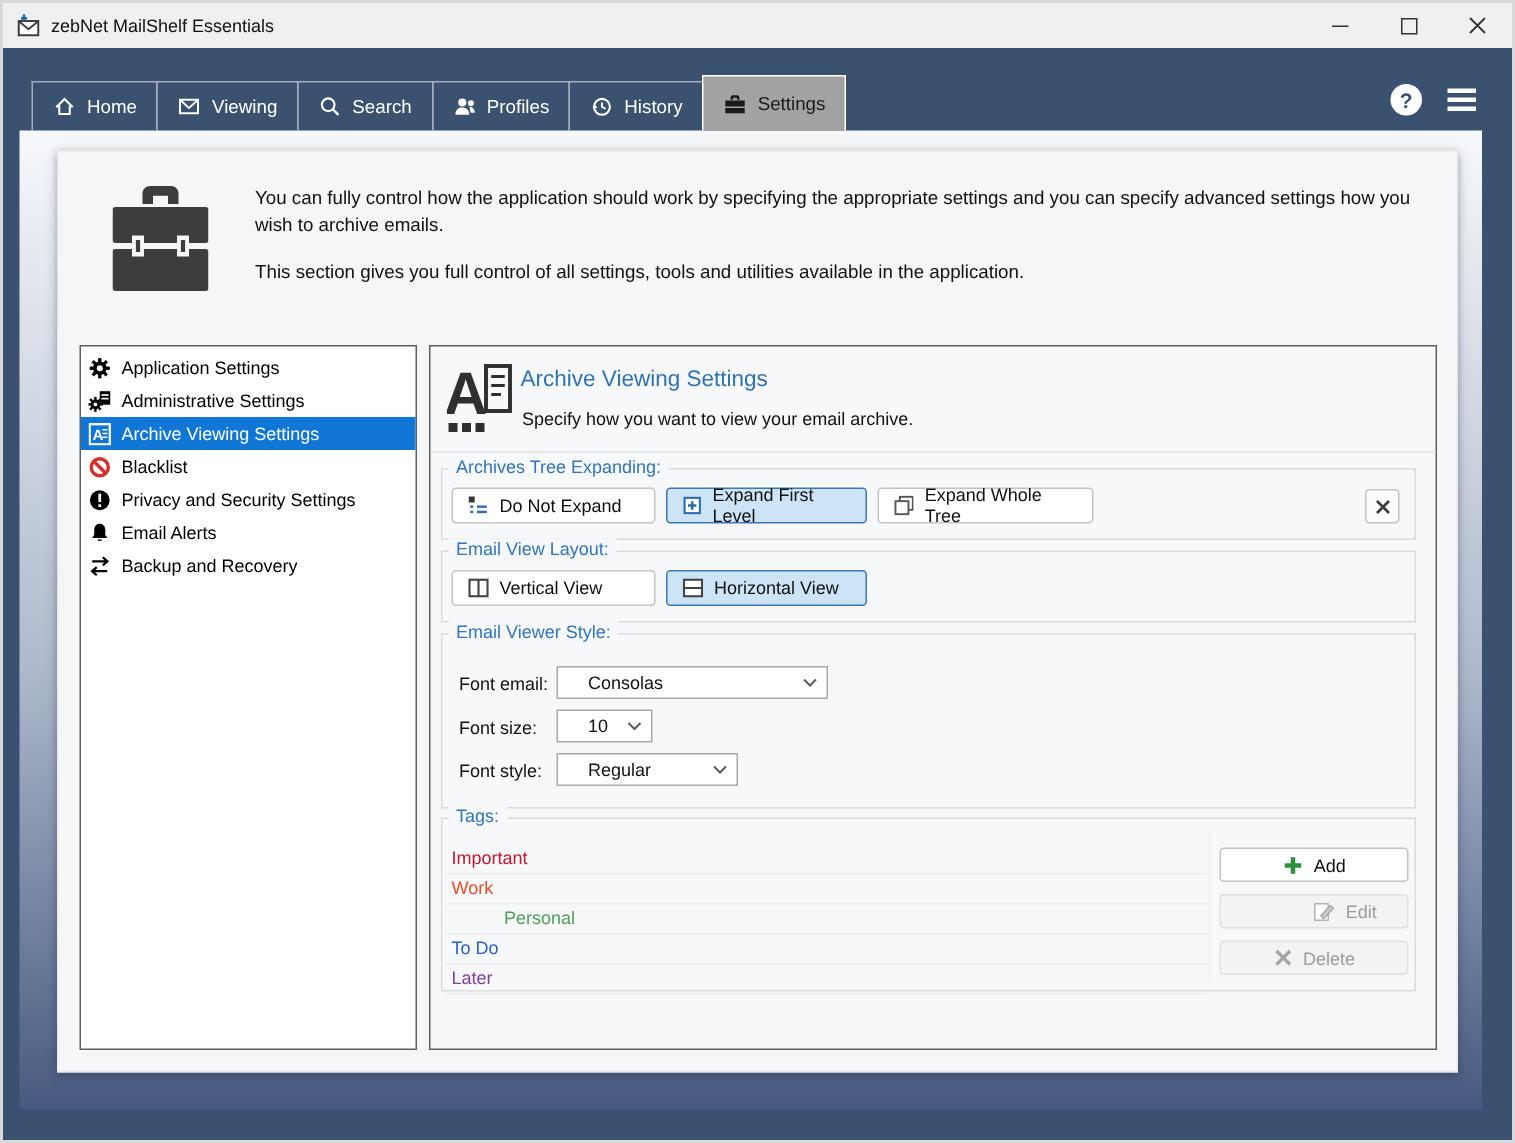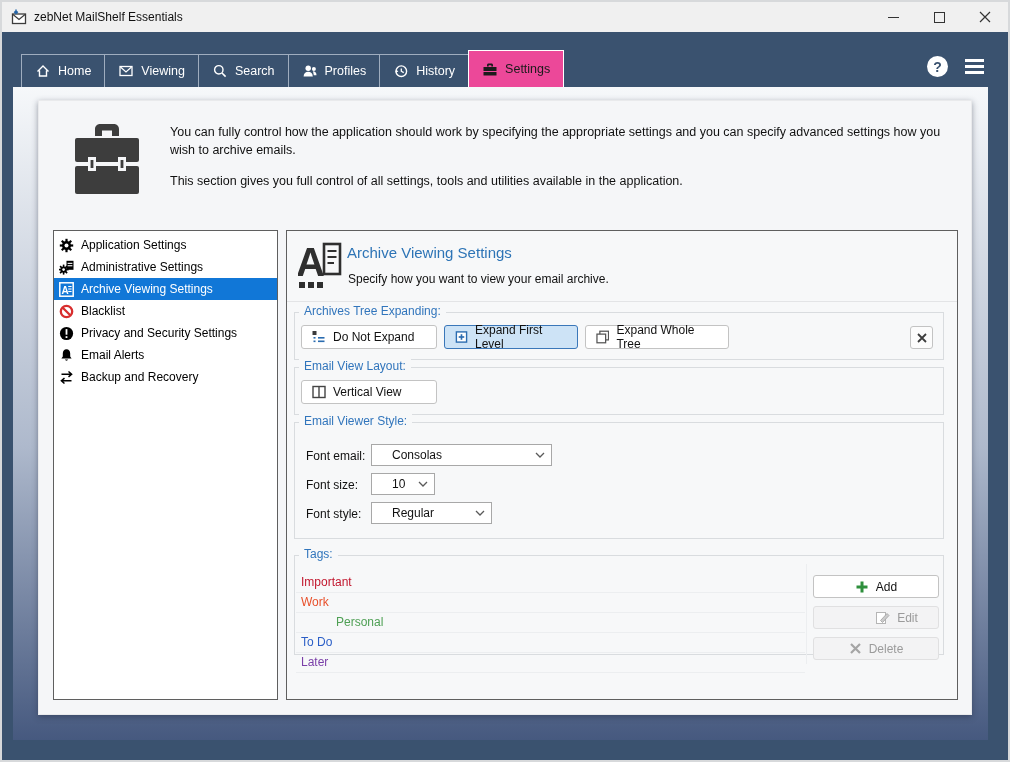--- a/index.html
+++ b/index.html
@@ -15,21 +15,21 @@
   .win-btn{width:46px;height:100%;display:flex;align-items:center;justify-content:center;}
   .glyph-min{width:11px;height:1px;background:#333;}
   .glyph-max{width:9px;height:9px;border:1px solid #333;}
   
   .tabbar{position:absolute;left:20px;top:48px;display:flex;align-items:flex-end;height:37px;z-index:3;}
   .tab{
     height:33px;box-sizing:border-box;display:flex;align-items:center;gap:7px;
     padding:0 13px;border:1px solid #9fadbf;border-bottom:none;margin-left:-1px;
     color:#fff;font-size:12.5px;white-space:nowrap;cursor:default;
   }
-  .tab.active{height:37px;background:#ec4899;color:#1b1b1b;border-color:#fff;z-index:2;}
+  .tab.active{height:37px;background:#a3a3a3;color:#1b1b1b;border-color:#fff;z-index:2;}
   .topbar-icons{position:absolute;right:24px;top:54px;display:flex;gap:17px;align-items:center;z-index:3;}
   .help-circle{width:21px;height:21px;border-radius:50%;background:#fff;color:#3a526f;
     display:flex;align-items:center;justify-content:center;font-weight:bold;font-size:14px;}
   .hamburger{display:flex;flex-direction:column;gap:3px;}
   .hamburger span{display:block;width:19px;height:3px;background:#fff;}
   
   .content-area{
     position:absolute;left:11px;top:85px;width:975px;height:653px;
     background:linear-gradient(180deg,#f6f8fa 0%,#aeb9cc 55%,#46597f 100%);
   }
@@ -324,20 +324,27 @@
         <div class="gb" style="top:136px;height:48px;">
           <span class="gb-label">Email View Layout:</span>
           <div class="toggle-row">
             <div class="toggle-btn" style="width:136px;">
               <svg width="14" height="14" viewBox="0 0 14 14">
                 <rect x="1" y="1.5" width="12" height="11" fill="#fff" stroke="#444" stroke-width="1.4"></rect>
                 <line x1="7" y1="1.5" x2="7" y2="12.5" stroke="#444" stroke-width="1.4"></line>
               </svg>
               <span>Vertical View</span>
             </div>
+            <div class="toggle-btn selected" style="width:134px;">
+              <svg width="14" height="14" viewBox="0 0 14 14">
+                <rect x="1" y="1.5" width="12" height="11" fill="#fff" stroke="#444" stroke-width="1.4"></rect>
+                <line x1="1" y1="7" x2="13" y2="7" stroke="#444" stroke-width="1.4"></line>
+              </svg>
+              <span>Horizontal View</span>
+            </div>
           </div>
         </div>
 
         <div class="gb" style="top:191px;height:117px;">
           <span class="gb-label">Email Viewer Style:</span>
           <div class="field-label" style="top:22px;">Font email:</div>
           <div class="dropdown" style="top:21px;width:181px;">
             <span>Consolas</span>
             <svg class="chev" width="10" height="6" viewBox="0 0 10 6">
               <path d="M1 1 L5 5 L9 1" fill="none" stroke="#5a5a5a" stroke-width="1.3"></path>
@@ -352,21 +359,21 @@
           </div>
           <div class="field-label" style="top:80px;">Font style:</div>
           <div class="dropdown" style="top:79px;width:121px;">
             <span>Regular</span>
             <svg class="chev" width="10" height="6" viewBox="0 0 10 6">
               <path d="M1 1 L5 5 L9 1" fill="none" stroke="#5a5a5a" stroke-width="1.3"></path>
             </svg>
           </div>
         </div>
 
-        <div class="gb" style="top:324px;height:100px;">
+        <div class="gb" style="top:314px;height:116px;">
           <span class="gb-label">Tags:</span>
           <div class="tag-list">
             <div class="tag-row" style="color: rgb(194, 24, 47);">Important</div>
             <div class="tag-row" style="color: rgb(232, 80, 43);">Work</div>
             <div class="tag-row" style="color: rgb(79, 160, 85); padding-left: 40px;">Personal</div>
             <div class="tag-row" style="color: rgb(43, 95, 199);">To Do</div>
             <div class="tag-row" style="color: rgb(122, 63, 168);">Later</div>
           </div>
           <div class="tag-vsep"></div>
           <div class="tag-btn enabled" style="top:19px;">

